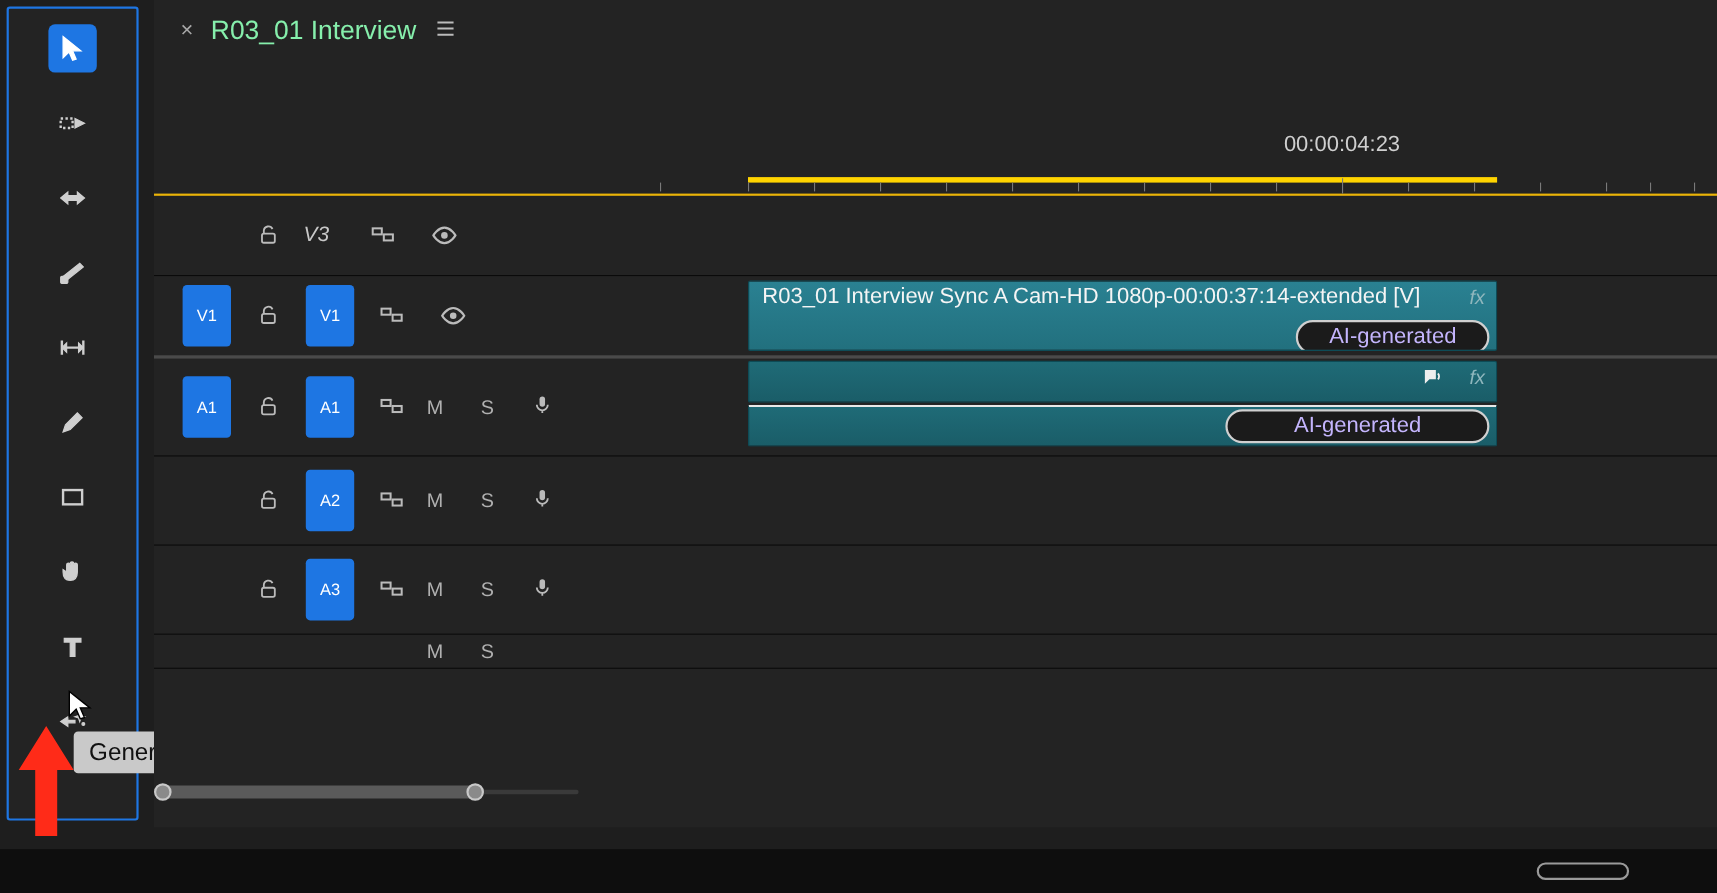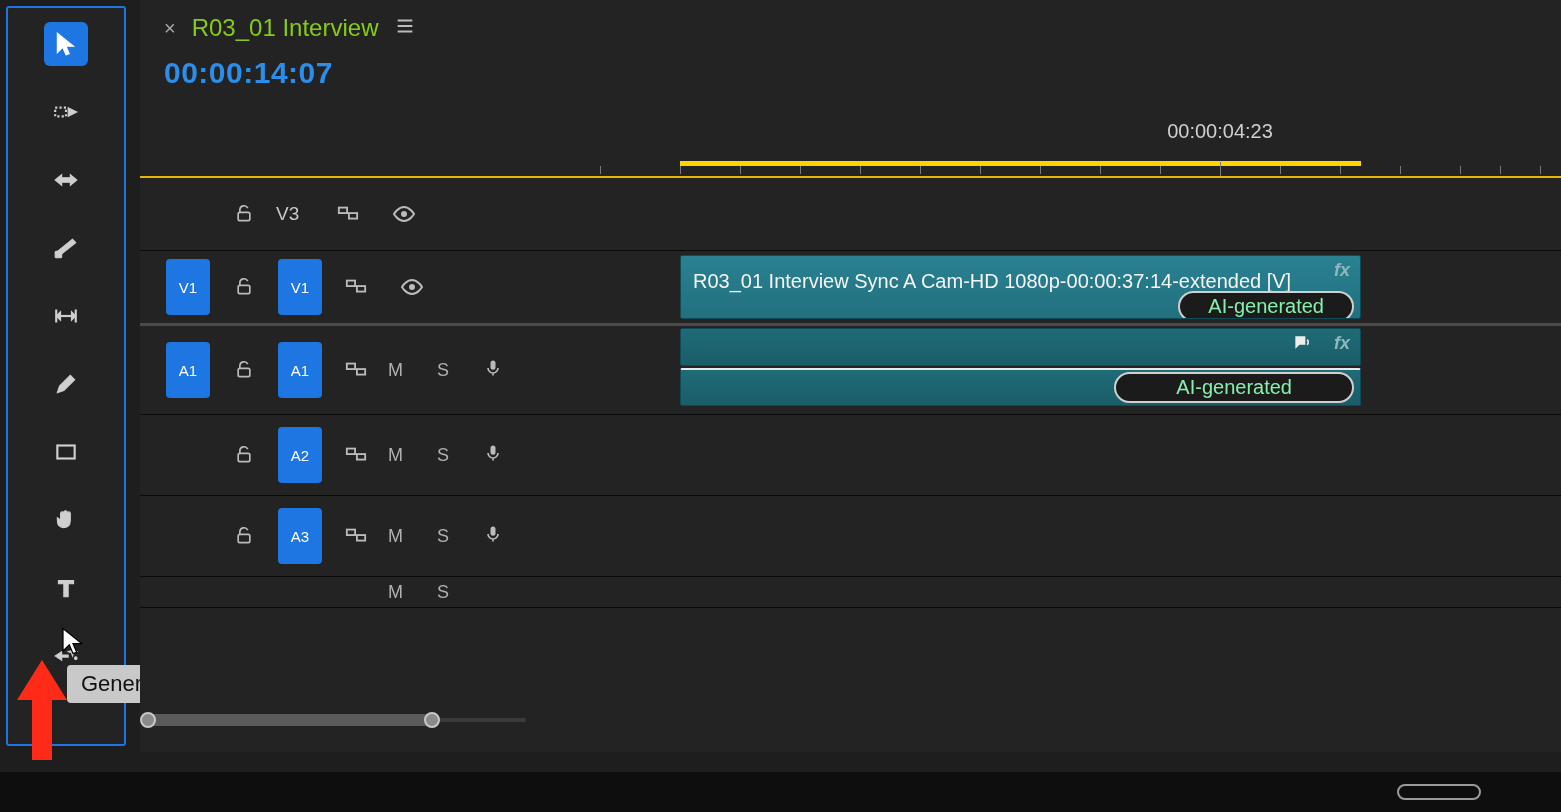--- a/index.html
+++ b/index.html
@@ -40,59 +40,59 @@
     position:absolute;left:12px;top:660px;width:60px;height:100px;pointer-events:none;
   }
 
   .timeline-panel{
     position:absolute;left:140px;top:0;right:0;height:752px;
     background:var(--panel);box-sizing:border-box;
   }
 
   .tabrow{height:56px;display:flex;align-items:center;gap:16px;padding:0 24px;}
   .close-x{color:var(--muted);font-size:20px;}
-  .tabname{font-size:24px;color:#84cc16;}
+  .tabname{font-size:24px;color:#86efac;}
   .menuicon{color:var(--muted);}
 
   .tcrow{padding:0 0 8px 24px;}
   .timecode{color:var(--timecode);font-size:30px;font-weight:600;letter-spacing:0.5px;}
 
   .btnrow{display:flex;align-items:center;gap:24px;padding:0 0 8px 20px;height:48px;}
   .sqbtn{width:42px;height:42px;background:#3b3b3b;border-radius:6px;display:flex;align-items:center;justify-content:center;color:#d8d8d8;}
   .iconbtn{width:32px;height:32px;display:flex;align-items:center;justify-content:center;color:#c4c4c4;}
   .cc{border:2px solid #c4c4c4;border-radius:4px;font-size:14px;font-weight:700;width:34px;height:24px;display:flex;align-items:center;justify-content:center;color:#c4c4c4;}
 
   .timeline-body{position:absolute;left:0;right:0;top:148px;bottom:0;}
 
   .ruler{height:28px;border-bottom:2px solid #eab308;position:relative;background:var(--panel);}
   .ruler-right{position:absolute;left:400px;right:0;top:0;height:28px;}
   .yellow-range{position:absolute;top:13px;height:5px;background:var(--yellow);left:140px;right:200px;}
   .ticks{position:absolute;left:0;right:0;top:18px;height:10px;}
   .tick{position:absolute;top:0;width:1px;height:8px;background:#7a7a7a;}
   .ruler-label{position:absolute;top:-28px;color:#cfcfcf;font-size:20px;transform:translateX(-50%);}
 
   .track{height:80px;border-bottom:1px solid #0a0a0a;position:relative;display:flex;align-items:center;}
-  .track.short{height:72px;}
+  .track.short{height:72px;font-style:italic;}
   .track-head{width:400px;height:100%;display:flex;align-items:center;padding-left:24px;box-sizing:border-box;gap:8px;}
   .hslot{width:48px;display:flex;align-items:center;justify-content:center;}
   .tog{background:var(--blue);color:#fff;width:44px;height:56px;border-radius:4px;display:flex;align-items:center;justify-content:center;font-size:15px;font-weight:500;}
   .lbl{color:#c8c8c8;font-size:19px;width:40px;}
   .mini{color:#b0b0b0;font-size:18px;}
 
   .track-content{position:absolute;left:400px;right:0;top:0;bottom:0;}
   .clip{
     position:absolute;top:4px;bottom:4px;background:linear-gradient(#2a8192,#22707e);
     border:1px solid #0d4b56;border-radius:2px;box-sizing:border-box;
-    color:#f5f5f5;font-size:20px;padding:14px 12px;overflow:hidden;white-space:nowrap;
+    color:#f5f5f5;font-size:20px;padding:2px 12px;overflow:hidden;white-space:nowrap;
   }
   .clip.audio{background:linear-gradient(#1f6b77,#1a5d68);}
-  .clip .fx{position:absolute;right:10px;top:4px;color:#8fb7bd;font-style:italic;font-size:18px;font-weight:bold;}
+  .clip .fx{position:absolute;right:10px;top:4px;color:#8fb7bd;font-style:italic;font-size:18px;}
   .clip .speak{position:absolute;right:48px;top:4px;color:#e8e8e8;}
   .ai-badge{
-    position:absolute;background:#1b1b1b;border:2px solid #d0d0d0;color:#86efac;
+    position:absolute;background:#1b1b1b;border:2px solid #d0d0d0;color:#c4b5fd;
     border-radius:18px;font-size:20px;padding:2px 28px;white-space:nowrap;
   }
 
   .hscroll{position:absolute;left:20px;right:20px;bottom:10px;height:16px;}
   .hscroll-track{position:absolute;left:0;right:0;top:6px;height:4px;background:#3a3a3a;border-radius:2px;}
   .hscroll-thumb{position:absolute;left:0;width:290px;top:2px;height:12px;background:#5a5a5a;border-radius:6px;}
   .hscroll-dot{position:absolute;top:0;width:16px;height:16px;border-radius:50%;background:#8a8a8a;border:2px solid #c8c8c8;box-sizing:border-box;}
 
   .bottombar{position:absolute;left:0;right:0;bottom:0;height:40px;background:#0e0e0e;}
   .grab{position:absolute;right:80px;bottom:12px;width:80px;height:12px;border:2px solid #9a9a9a;border-radius:8px;}
@@ -179,23 +179,20 @@
     <div class="tabrow">
       <span class="close-x">×</span>
       <span class="tabname">R03_01 Interview</span>
       <span class="menuicon">
         <svg width="22" height="22" viewBox="0 0 24 24">
             <path d="M4 6h16M4 12h16M4 18h16" stroke="#bbb" stroke-width="2" fill="none"></path>
           </svg>
       </span>
     </div>
 
-    <div class="tcrow">
-      <span class="timecode">00:00:14:07</span>
-    </div>
 
 
     <div class="timeline-body">
 
       <div class="ruler">
         <div class="ruler-right">
           <div class="ruler-label" style="left:680px;">00:00:04:23</div>
           <div class="yellow-range"></div>
           <div class="ticks">
             <div class="tick" style="left:60px"></div>

